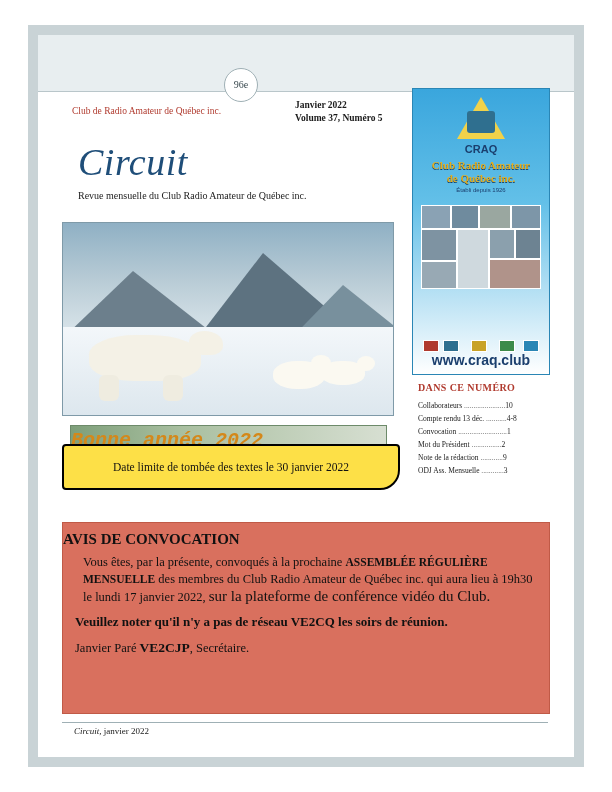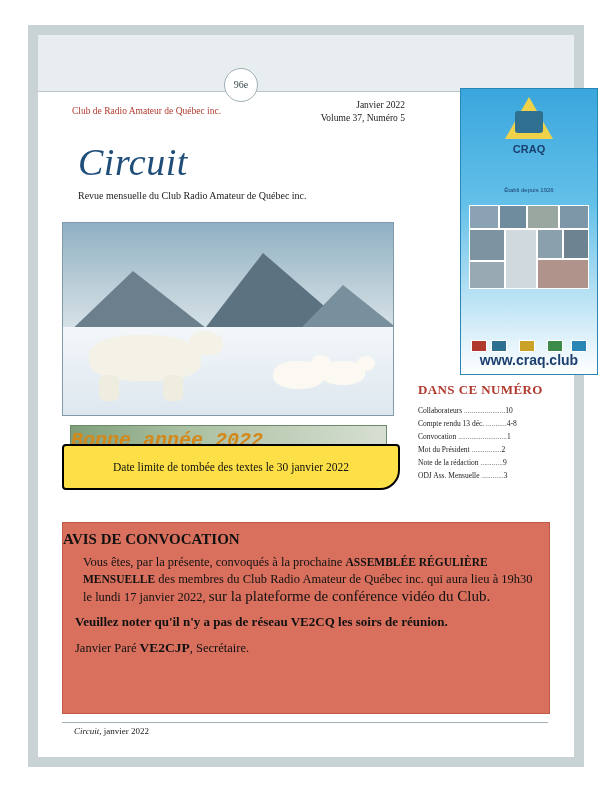--- a/index.html
+++ b/index.html
@@ -68,25 +68,26 @@
     top: 106px;
     font-size: 9.5px;
     color: #b03a2e;
     font-family: "Liberation Serif", serif;
   }
   .issue-block {
     position: absolute;
     left: 295px;
     top: 99px;
     width: 110px;
-    text-align: right;
+    text-align: left;
     font-size: 9.5px;
     color: #1a1a1a;
     line-height: 13px;
     font-family: "Liberation Serif", serif;
+    font-weight: bold;
   }
   .title-circuit {
     position: absolute;
     left: 78px;
     top: 140px;
     font-size: 38px;
     font-style: italic;
     color: #1f4e79;
     font-family: "Liberation Serif", serif;
     letter-spacing: 0.5px;
@@ -232,21 +233,20 @@
   
   .side-banner {
     position: absolute;
     left: 412px;
     top: 88px;
     width: 136px;
     height: 285px;
     background: linear-gradient(#3aa6dd 0%, #63c0e8 40%, #bfe4f5 75%, #ffffff 100%);
     border: 1px solid #2a86b5;
     overflow: hidden;
-    margin-left: 48px;
   }
   .sb-logo {
     position: absolute;
     left: 44px; top: 8px;
     width: 48px; height: 44px;
   }
   .sb-tri {
     position: absolute;
     left: 0; top: 0;
     width: 0; height: 0;
@@ -324,21 +324,21 @@
     border: 1px solid #ffffff;
   }
   
   .toc {
     position: absolute;
     left: 418px;
     top: 382px;
     width: 132px;
   }
   .toc-title {
-    font-size: 13px;
+    font-size: 10px;
     font-weight: bold;
     color: #b03a2e;
     letter-spacing: 0.4px;
     margin-bottom: 6px;
     font-family: "Liberation Serif", serif;
   }
   .toc-row {
     font-size: 7.5px;
     color: #1a1a1a;
     line-height: 13px;
@@ -455,20 +455,24 @@
   <div class="callout">
     <span>Date limite de tombée des textes le 30 janvier 2022</span>
   </div>
 
   <div class="side-banner">
     <div class="sb-logo">
       <div class="sb-tri"></div>
       <div class="sb-tri-in"></div>
     </div>
     <div class="sb-craq">CRAQ</div>
+    <div class="sb-title">
+      <div>Club Radio Amateur</div>
+      <div>de Québec inc.</div>
+    </div>
     <div class="sb-since">Établi depuis 1926</div>
     <div class="sb-photos">
       <div class="ph" style="left:0px;  top:0px;  width:28px; height:22px; background:#8aa2b4;"></div>
       <div class="ph" style="left:30px; top:0px;  width:26px; height:22px; background:#6f8b9e;"></div>
       <div class="ph" style="left:58px; top:0px;  width:30px; height:22px; background:#9aa7a0;"></div>
       <div class="ph" style="left:90px; top:0px;  width:28px; height:22px; background:#7d96a8;"></div>
       <div class="ph" style="left:0px;  top:24px; width:34px; height:30px; background:#7e93a2;"></div>
       <div class="ph" style="left:36px; top:24px; width:30px; height:58px; background:#cfd9de;"></div>
       <div class="ph" style="left:68px; top:24px; width:24px; height:28px; background:#8ba0ad;"></div>
       <div class="ph" style="left:94px; top:24px; width:24px; height:28px; background:#6d8392;"></div>

